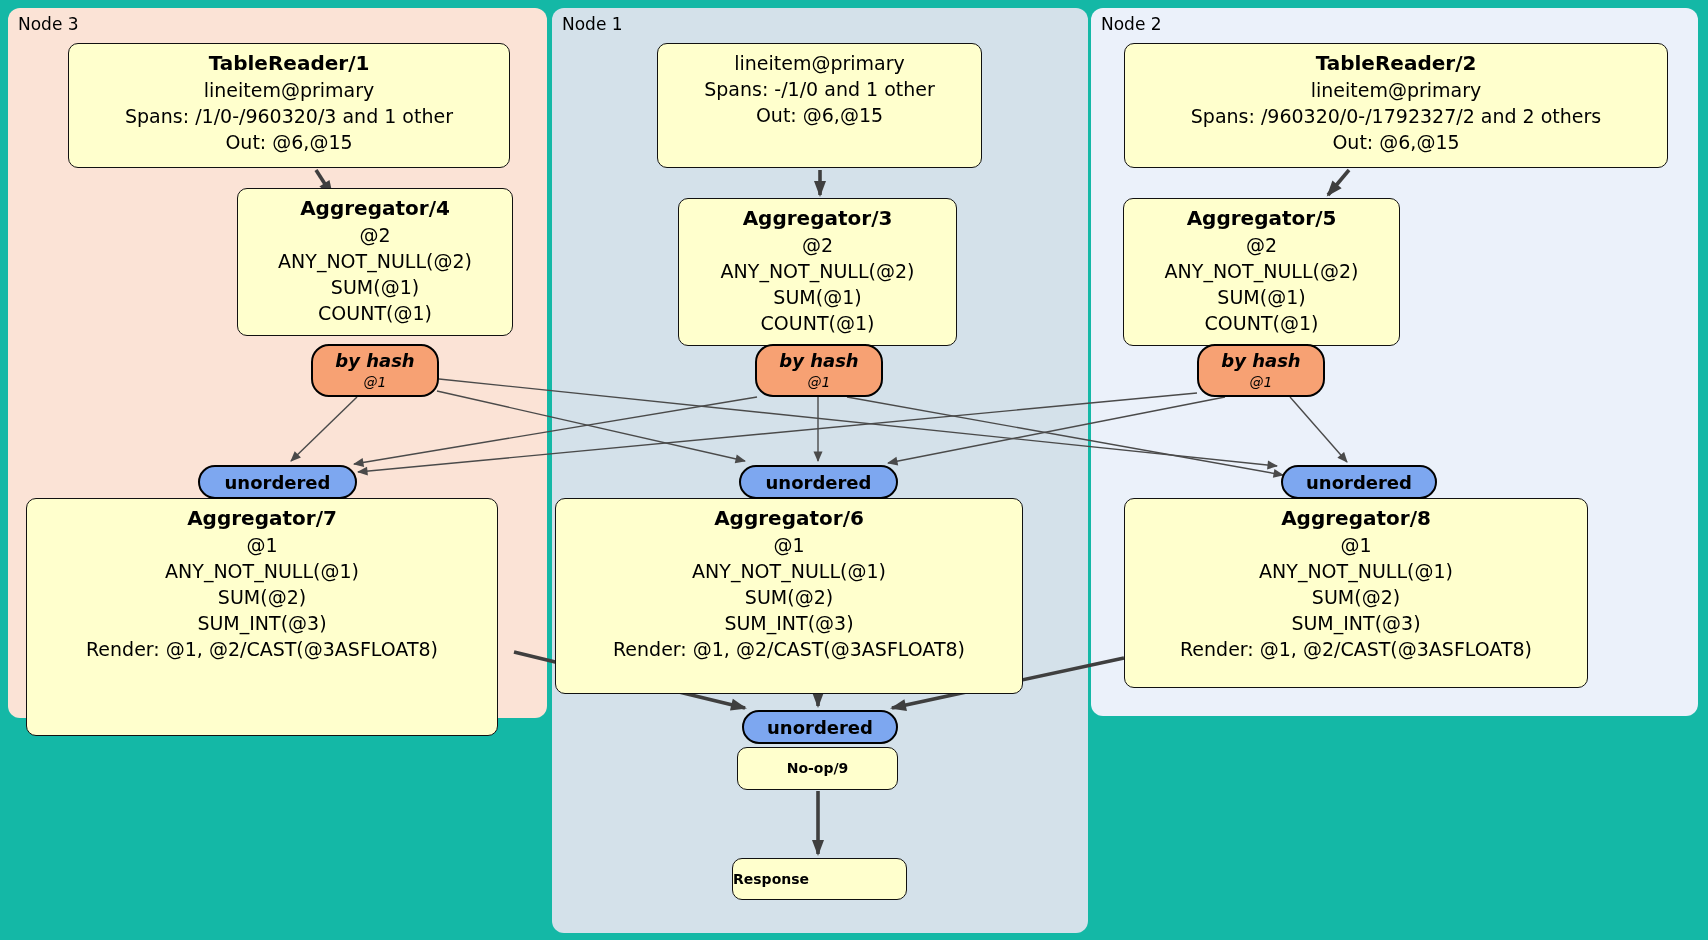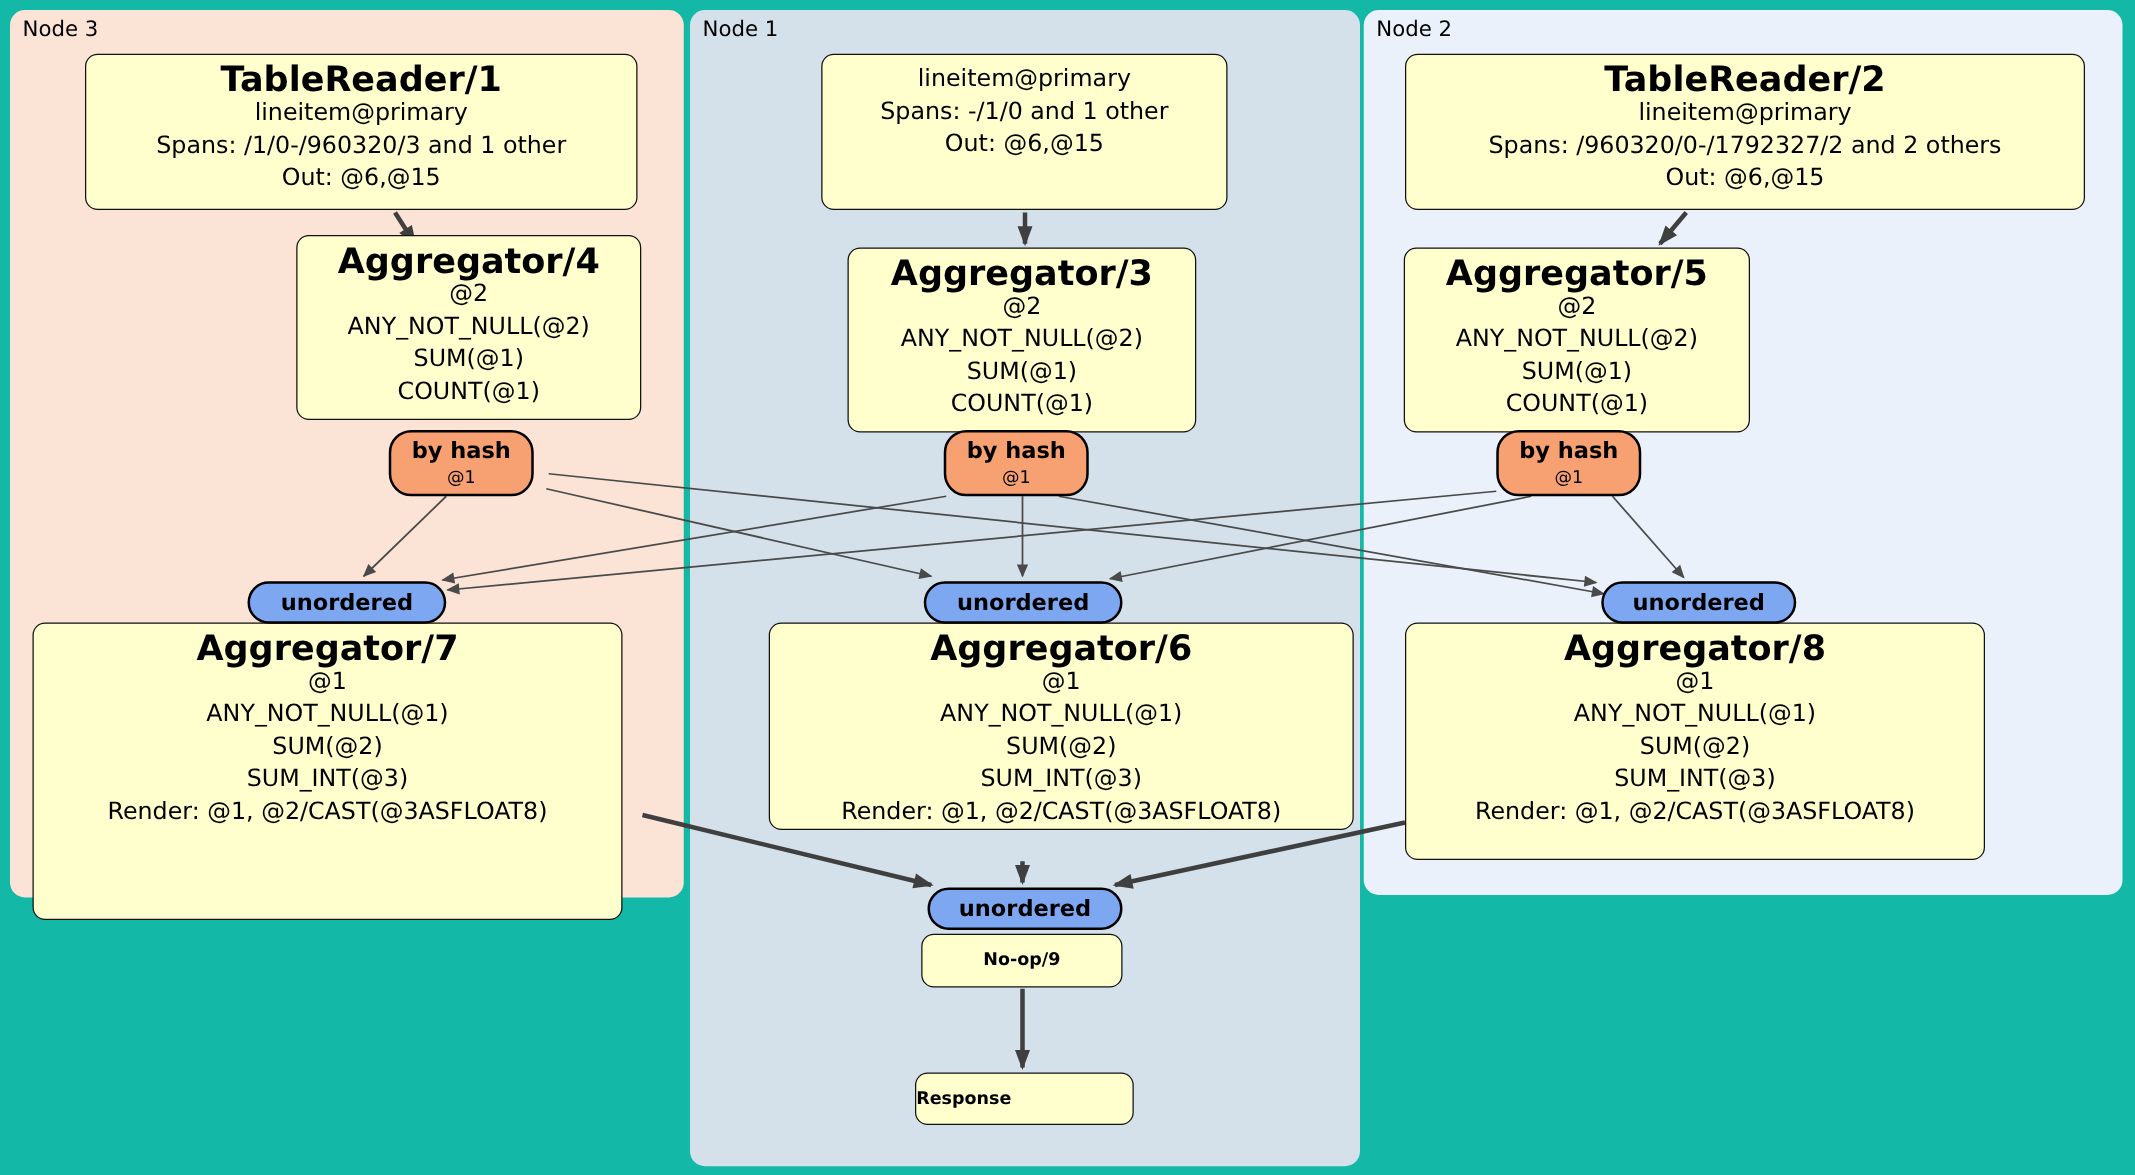--- a/index.html
+++ b/index.html
@@ -14,38 +14,38 @@
   .region-label{position:absolute;left:10px;top:5px;font-size:17px;line-height:22px;}
 
   
   svg.edges{position:absolute;left:0;top:0;z-index:2;}
   .e-thick{stroke:#3f3f3f;stroke-width:3.6px;}
   .e-thin{stroke:#4a4a4a;stroke-width:1.4px;}
 
   
   .nbox{position:absolute;z-index:3;background:#ffffcd;border:1.6px solid #111111;
         border-radius:10px;text-align:center;box-sizing:border-box;padding-top:6px;font-size:19px;}
-  .ntitle{font-size:28px;font-weight:bold;line-height:27px;white-space:nowrap;}
+  .ntitle{font-size:20px;font-weight:bold;line-height:27px;white-space:nowrap;}
   .nline{line-height:26px;white-space:nowrap;}
   .tr1{left:68px;top:43px;width:442px;height:125px;}
   .tr0{left:657px;top:43px;width:325px;height:125px;}
   .tr2{left:1124px;top:43px;width:544px;height:125px;}
   .agg4{left:237px;top:188px;width:276px;height:148px;}
   .agg3{left:678px;top:198px;width:279px;height:148px;}
   .agg5{left:1123px;top:198px;width:277px;height:148px;}
   .agg7{left:26px;top:498px;width:472px;height:238px;}
-  .agg6{left:615px;top:498px;width:468px;height:166px;}
+  .agg6{left:555px;top:498px;width:468px;height:196px;}
   .agg8{left:1124px;top:498px;width:464px;height:190px;}
   .noop{left:737px;top:747px;width:161px;height:43px;display:flex;align-items:center;justify-content:center;padding-top:0;}
   .resp{left:732px;top:858px;width:175px;height:42px;display:flex;align-items:center;padding-top:0;}
   .noop .ntitle,.resp .ntitle{font-size:14px;}
 
   
-  .byhash{position:absolute;z-index:4;width:116px;height:53px;background:#f7a173;border:2px solid #000;
-          border-radius:18px;text-align:center;box-sizing:border-box;}
+  .byhash{position:absolute;z-index:4;width:128px;height:53px;background:#f7a173;border:2px solid #000;
+          border-radius:18px;text-align:center;box-sizing:border-box;font-style:italic;}
   .bh-label{font-size:18px;font-weight:bold;line-height:24px;margin-top:3px;}
   .bh-sub{font-size:14px;line-height:18px;}
   .bh4{left:311px;top:344px;} .bh3{left:755px;top:344px;} .bh5{left:1197px;top:344px;}
 
   
   .pill{position:absolute;z-index:4;height:34px;background:#7da7f0;border:2px solid #000;border-radius:17px;
         display:flex;align-items:center;justify-content:center;font-size:18px;font-weight:bold;box-sizing:border-box;}
   .pu7{left:198px;top:465px;width:159px;}
   .pu6{left:739px;top:465px;width:159px;}
   .pu8{left:1281px;top:465px;width:156px;}

